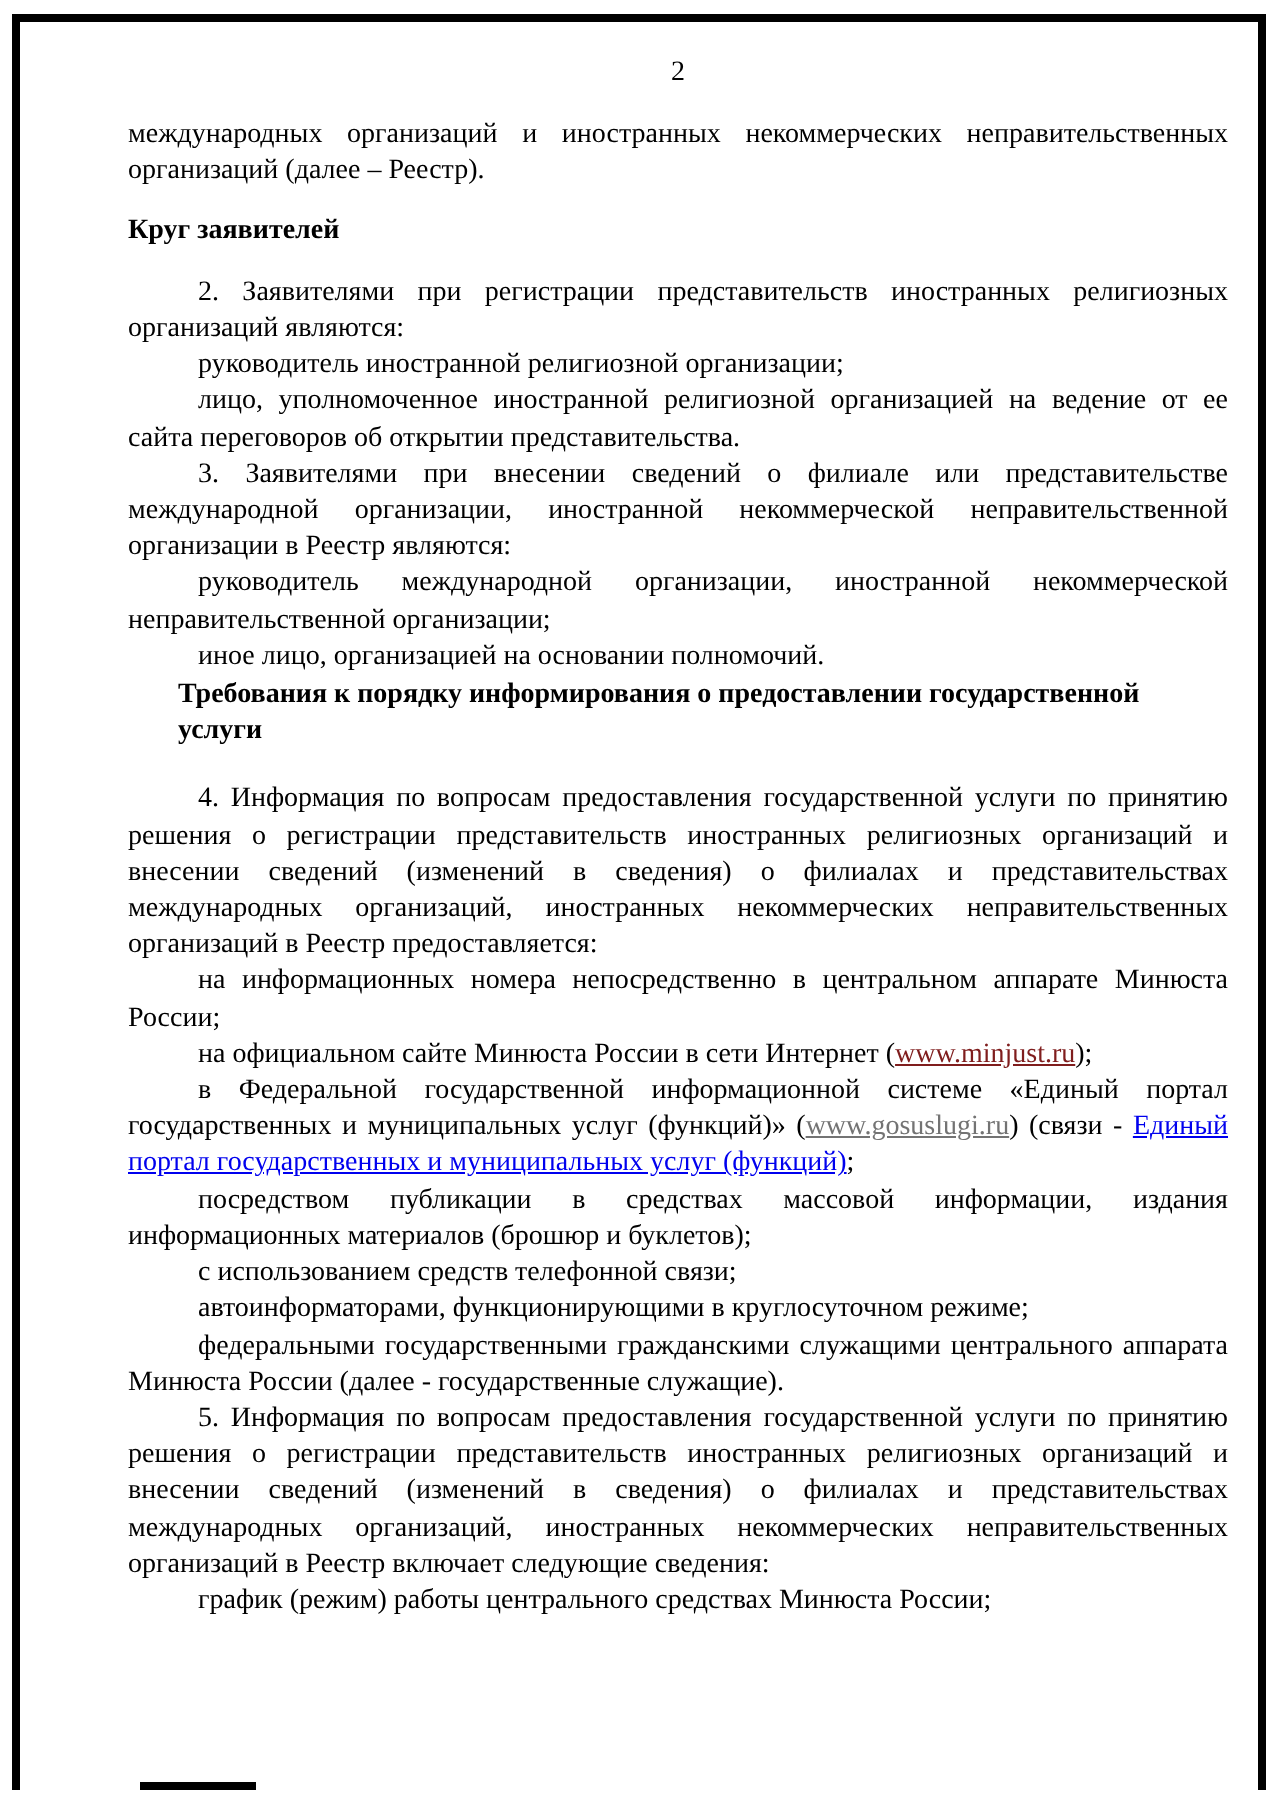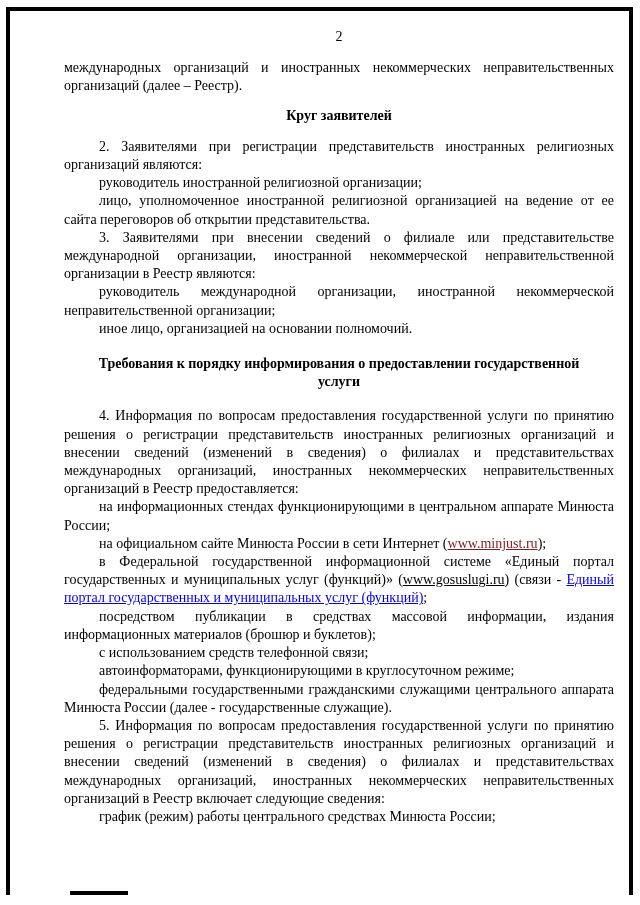--- a/index.html
+++ b/index.html
@@ -50,26 +50,26 @@
   .p {
     margin: 0;
     text-align: justify;
     text-indent: 35px;
   }
   .p.noindent {
     text-indent: 0;
   }
   .heading {
     font-weight: bold;
-    text-align: center;
+    text-align: left;
     margin: 11px auto 13px auto;
   }
   .heading.narrow {
     max-width: 500px;
-    margin: 17px auto 16px auto;
+    margin: 1px auto 16px auto;
   }
   .link {
     color: #0000ee;
     text-decoration: underline;
     cursor: pointer;
   }
 </style>
 </head>
 <body>
 
@@ -88,25 +88,25 @@
     <p class="p">руководитель иностранной религиозной организации;</p>
     <p class="p">лицо, уполномоченное иностранной религиозной организацией на ведение от ее сайта переговоров об открытии представительства.</p>
 
     <p class="p">3. Заявителями при внесении сведений о филиале или представительстве международной организации, иностранной некоммерческой неправительственной организации в Реестр являются:</p>
     <p class="p">руководитель международной организации, иностранной некоммерческой неправительственной организации;</p>
     <p class="p">иное лицо, организацией на основании полномочий.</p>
 
     <div class="heading narrow">Требования к порядку информирования о предоставлении государственной услуги</div>
 
     <p class="p">4. Информация по вопросам предоставления государственной услуги по принятию решения о регистрации представительств иностранных религиозных организаций и внесении сведений (изменений в сведения) о филиалах и представительствах международных организаций, иностранных некоммерческих неправительственных организаций в Реестр предоставляется:</p>
-    <p class="p">на информационных стендах функционирующими в центральном аппарате Минюста России;</p>
+    <p class="p">на информационных номера непосредственно в центральном аппарате Минюста России;</p>
 
     <p class="p"><span>на официальном сайте Минюста России в сети Интернет (</span><a class="link" style="color: #7f1d1d;">www.minjust.ru</a><span>);</span></p>
 
-    <p class="p"><span>в Федеральной государственной информационной системе «Единый портал государственных и муниципальных услуг (функций)» (</span><a class="link" style="color: #000000;">www.gosuslugi.ru</a><span>) (связи - </span><a class="link" style="color: rgb(0, 0, 238);">Единый портал государственных и муниципальных услуг (функций)</a><span>;</span></p>
+    <p class="p"><span>в Федеральной государственной информационной системе «Единый портал государственных и муниципальных услуг (функций)» (</span><a class="link" style="color: #737373;">www.gosuslugi.ru</a><span>) (связи - </span><a class="link" style="color: rgb(0, 0, 238);">Единый портал государственных и муниципальных услуг (функций)</a><span>;</span></p>
 
     <p class="p">посредством публикации в средствах массовой информации, издания информационных материалов (брошюр и буклетов);</p>
     <p class="p">с использованием средств телефонной связи;</p>
     <p class="p">автоинформаторами, функционирующими в круглосуточном режиме;</p>
     <p class="p">федеральными государственными гражданскими служащими центрального аппарата Минюста России (далее - государственные служащие).</p>
 
     <p class="p">5. Информация по вопросам предоставления государственной услуги по принятию решения о регистрации представительств иностранных религиозных организаций и внесении сведений (изменений в сведения) о филиалах и представительствах международных организаций, иностранных некоммерческих неправительственных организаций в Реестр включает следующие сведения:</p>
     <p class="p">график (режим) работы центрального средствах Минюста России;</p>
 
   </div>

